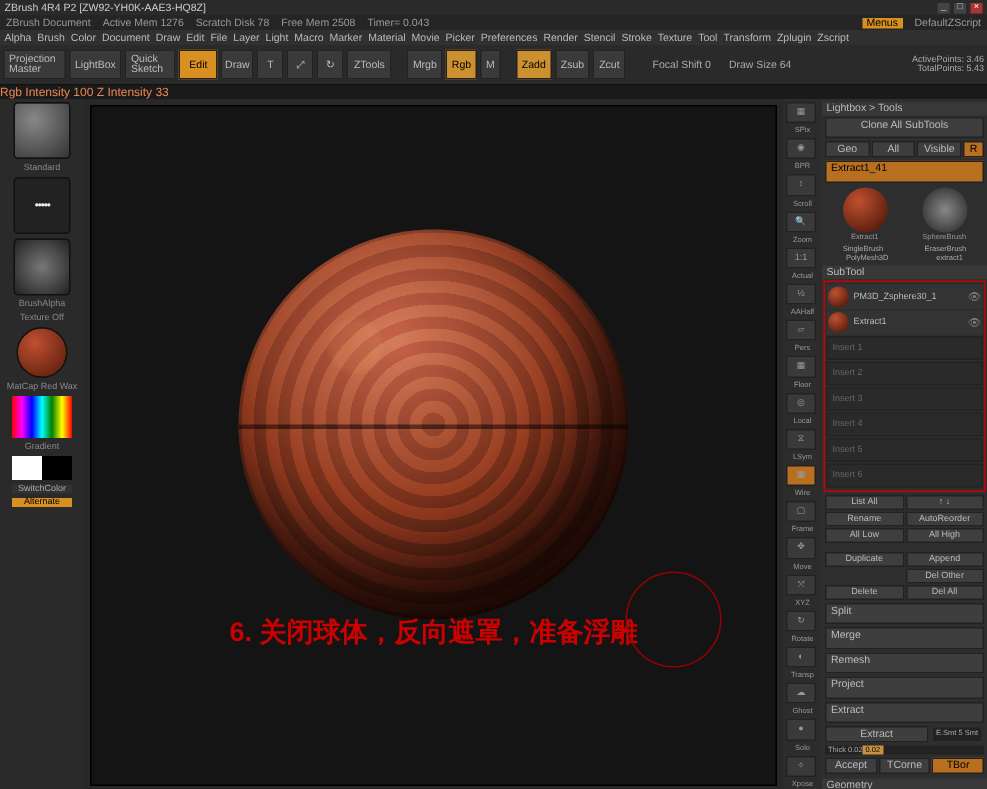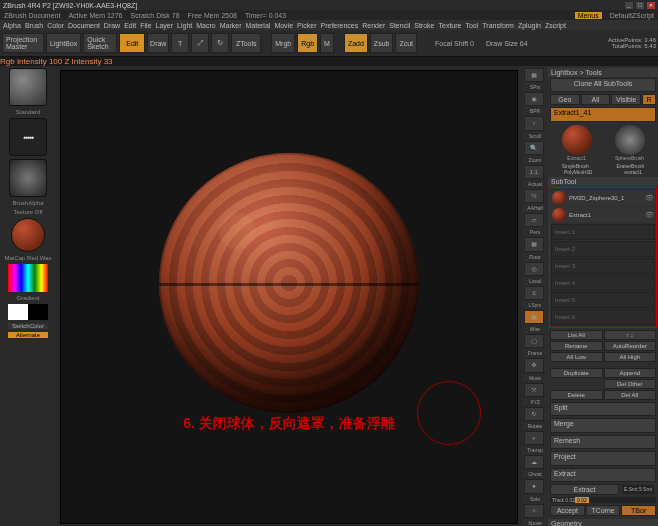--- a/index.html
+++ b/index.html
@@ -168,21 +168,21 @@
     right: 0;
     height: 3px;
     background: rgba(0,0,0,0.5);
   }
   .annotation {
     position: absolute;
     left: 50%;
     transform: translateX(-50%);
     bottom: 90px;
     color: #c00;
-    font-size: 14px;
+    font-size: 18px;
     font-weight: bold;
     white-space: nowrap;
   }
   .redcircle {
     position: absolute;
     right: 36px;
     bottom: 78px;
     width: 62px;
     height: 62px;
     border: 1px solid #900;

